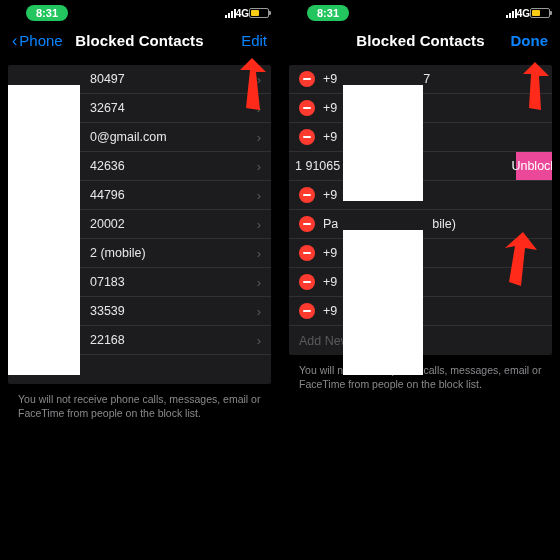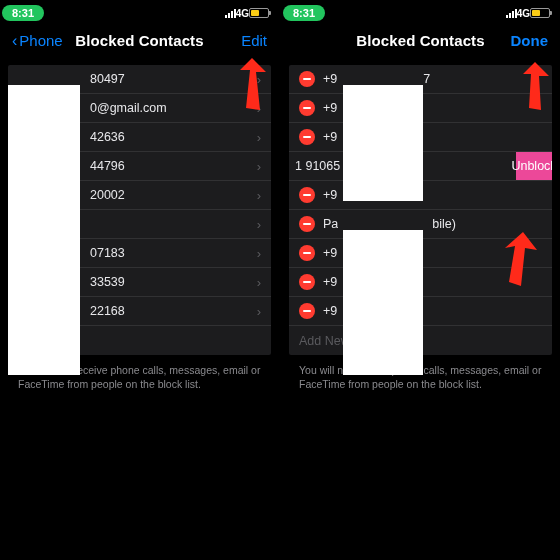--- a/index.html
+++ b/index.html
@@ -1,19 +1,19 @@
 <!DOCTYPE html>
 <html><head>
   <meta charset="utf-8">
   <style>
     * { margin: 0; padding: 0; box-sizing: border-box; font-family: -apple-system, BlinkMacSystemFont, "Segoe UI", sans-serif; }
     html, body { width: 560px; height: 560px; background: #fff; overflow: hidden; }
     .wrap { display: flex; gap: 2px; width: 560px; height: 560px; background: #000; }
     .phone { flex: 1; background: #000; position: relative; display: flex; flex-direction: column; overflow: hidden; }
-    .statusbar { display: flex; justify-content: space-between; align-items: center; padding: 4px 10px 2px 2px; height: 24px; color: #fff; font-size: 11px; font-weight: 600; }
+    .statusbar { display: flex; justify-content: space-between; align-items: center; padding: 4px 10px 2px 26px; height: 24px; color: #fff; font-size: 11px; font-weight: 600; }
     .time-pill { background: #22c55e; color: #fff; border-radius: 12px; padding: 2px 10px; font-size: 11px; font-weight: 700; }
     .sb-right { display: flex; align-items: center; }
     .bars { display: flex; align-items: flex-end; gap: 1px; }
     .bars span { width: 2px; background: #fff; }
     .bars span:nth-child(1){height:3px}
     .bars span:nth-child(2){height:5px}
     .bars span:nth-child(3){height:7px}
     .bars span:nth-child(4){height:9px}
     .sb-lbl { font-size: 10px; font-weight: 600; }
     .batt { width: 20px; height: 10px; border: 1px solid #999; border-radius: 2px; position: relative; display: flex; align-items: center; padding: 1px; }
@@ -73,36 +73,41 @@
       <span class="nav-title">Blocked Contacts</span>
       <span class="nav-right">Edit</span>
     </div>
 
     <div class="list-group" id="left-list">
         <div class="row">
           <span class="txt" style="padding-left: 72px;">80497</span>
           <span class="disclosure">›</span>
         </div>
         <div class="row">
+          <span class="txt" style="padding-left: 72px;">32674</span>
+          <span class="disclosure">›</span>
+        </div>
+        <div class="row">
           <span class="txt" style="padding-left: 72px;">0@gmail.com</span>
           <span class="disclosure">›</span>
         </div>
         <div class="row">
           <span class="txt" style="padding-left: 72px;">42636</span>
           <span class="disclosure">›</span>
         </div>
         <div class="row">
           <span class="txt" style="padding-left: 72px;">44796</span>
           <span class="disclosure">›</span>
         </div>
         <div class="row">
           <span class="txt" style="padding-left: 72px;">20002</span>
           <span class="disclosure">›</span>
         </div>
         <div class="row">
+          <span class="txt" style="padding-left: 72px;">2 (mobile)</span>
           <span class="disclosure">›</span>
         </div>
         <div class="row">
           <span class="txt" style="padding-left: 72px;">07183</span>
           <span class="disclosure">›</span>
         </div>
         <div class="row">
           <span class="txt" style="padding-left: 72px;">33539</span>
           <span class="disclosure">›</span>
         </div>

